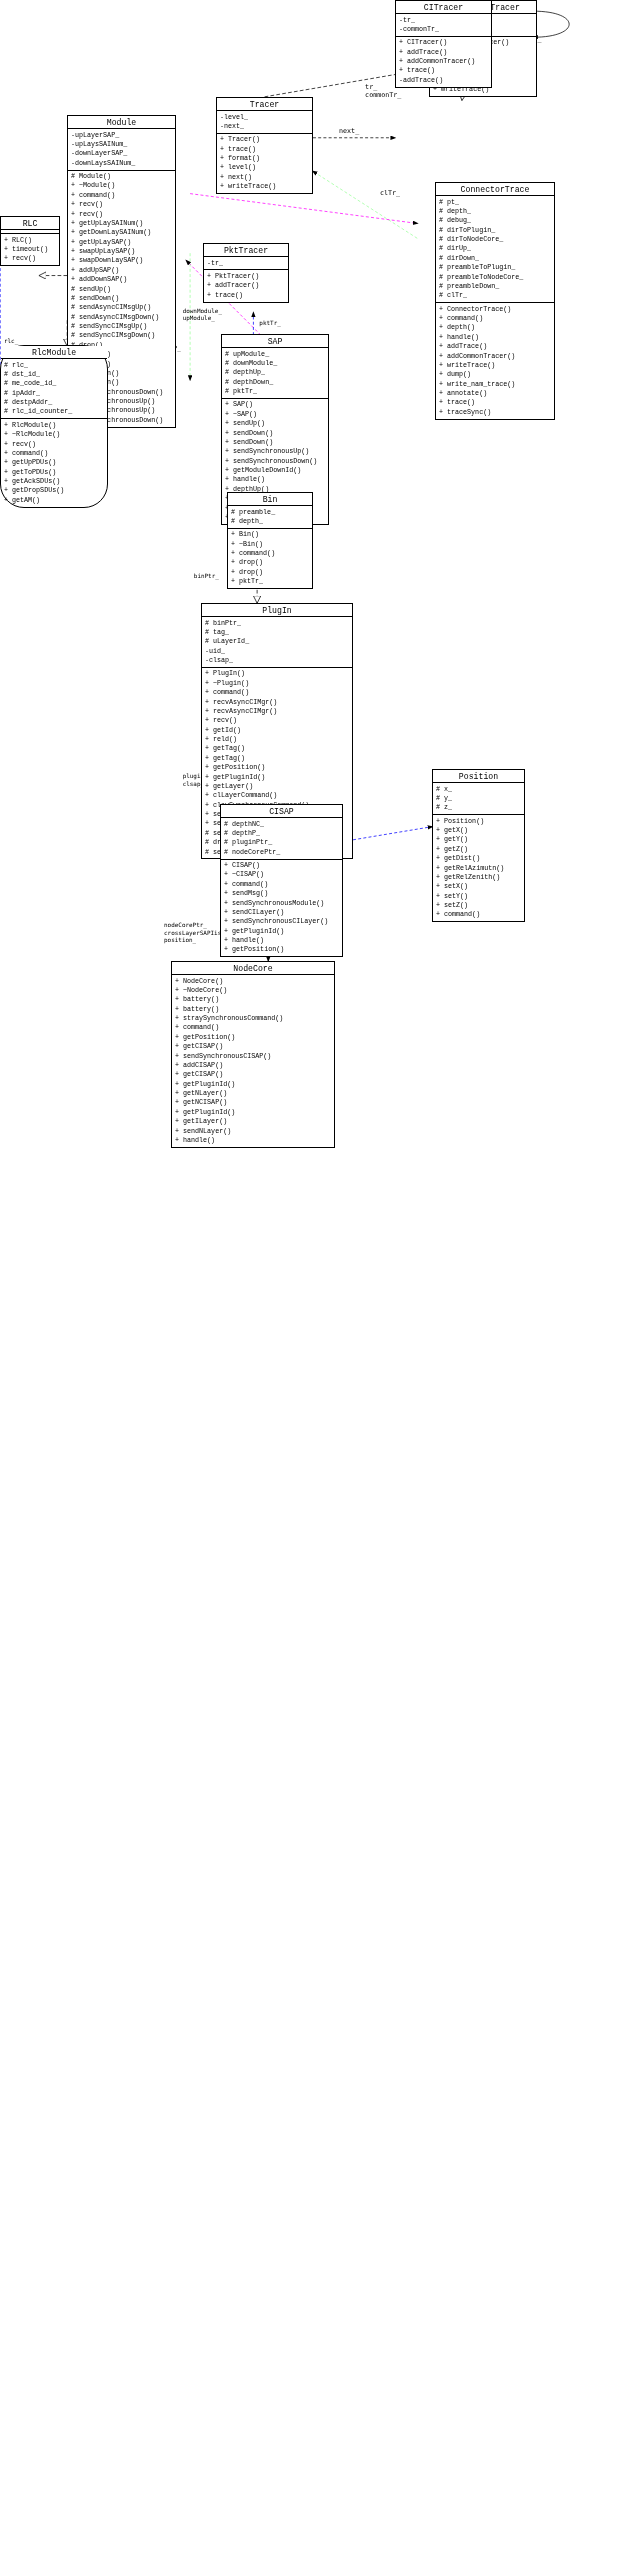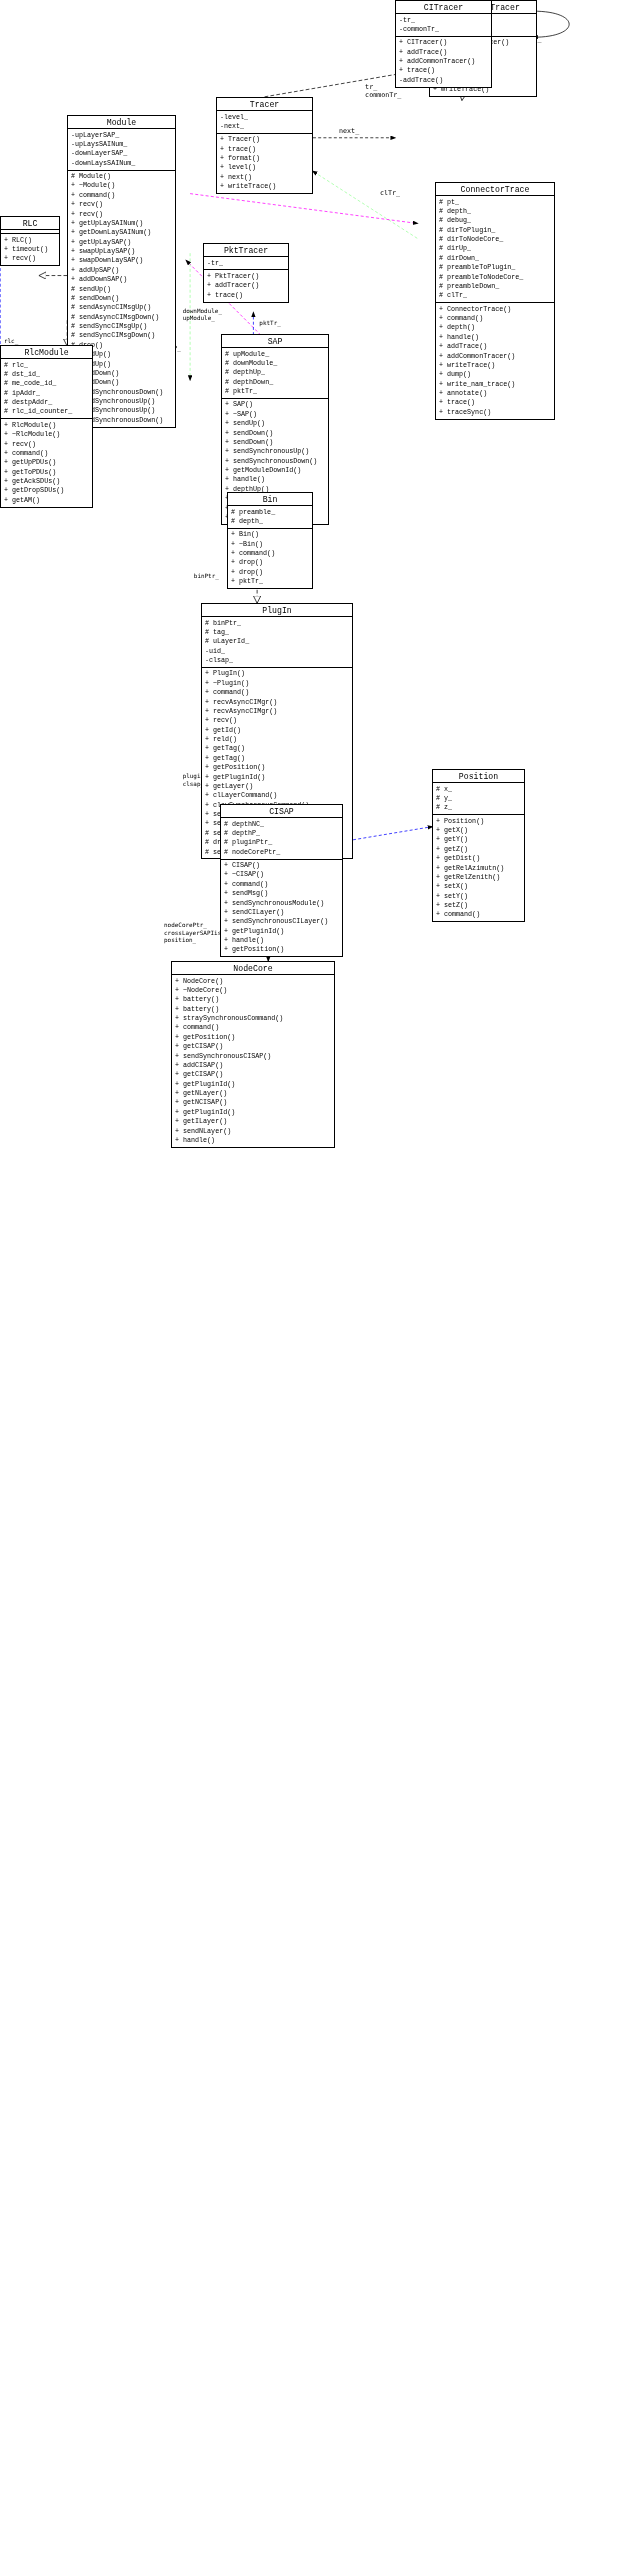--- a/index.html
+++ b/index.html
@@ -266,21 +266,21 @@
     <div class="uml-box-section">
       <div>-tr_</div>
     </div>
     <div class="uml-box-section">
       <div>+ PktTracer()</div>
       <div>+ addTracer()</div>
       <div>+ trace()</div>
     </div>
   </div>
 
-  <div class="uml-box" style="left:0px; top:345px; width:93px;">
+  <div class="uml-box" style="left:0px; top:345px; width:108px;border-radius:24px;">
     <div class="uml-box-title">RlcModule</div>
     <div class="uml-box-section">
       <div># rlc_</div>
       <div># dst_id_</div>
       <div># me_code_id_</div>
       <div># ipAddr_</div>
       <div># destpAddr_</div>
       <div># rlc_id_counter_</div>
     </div>
     <div class="uml-box-section">

